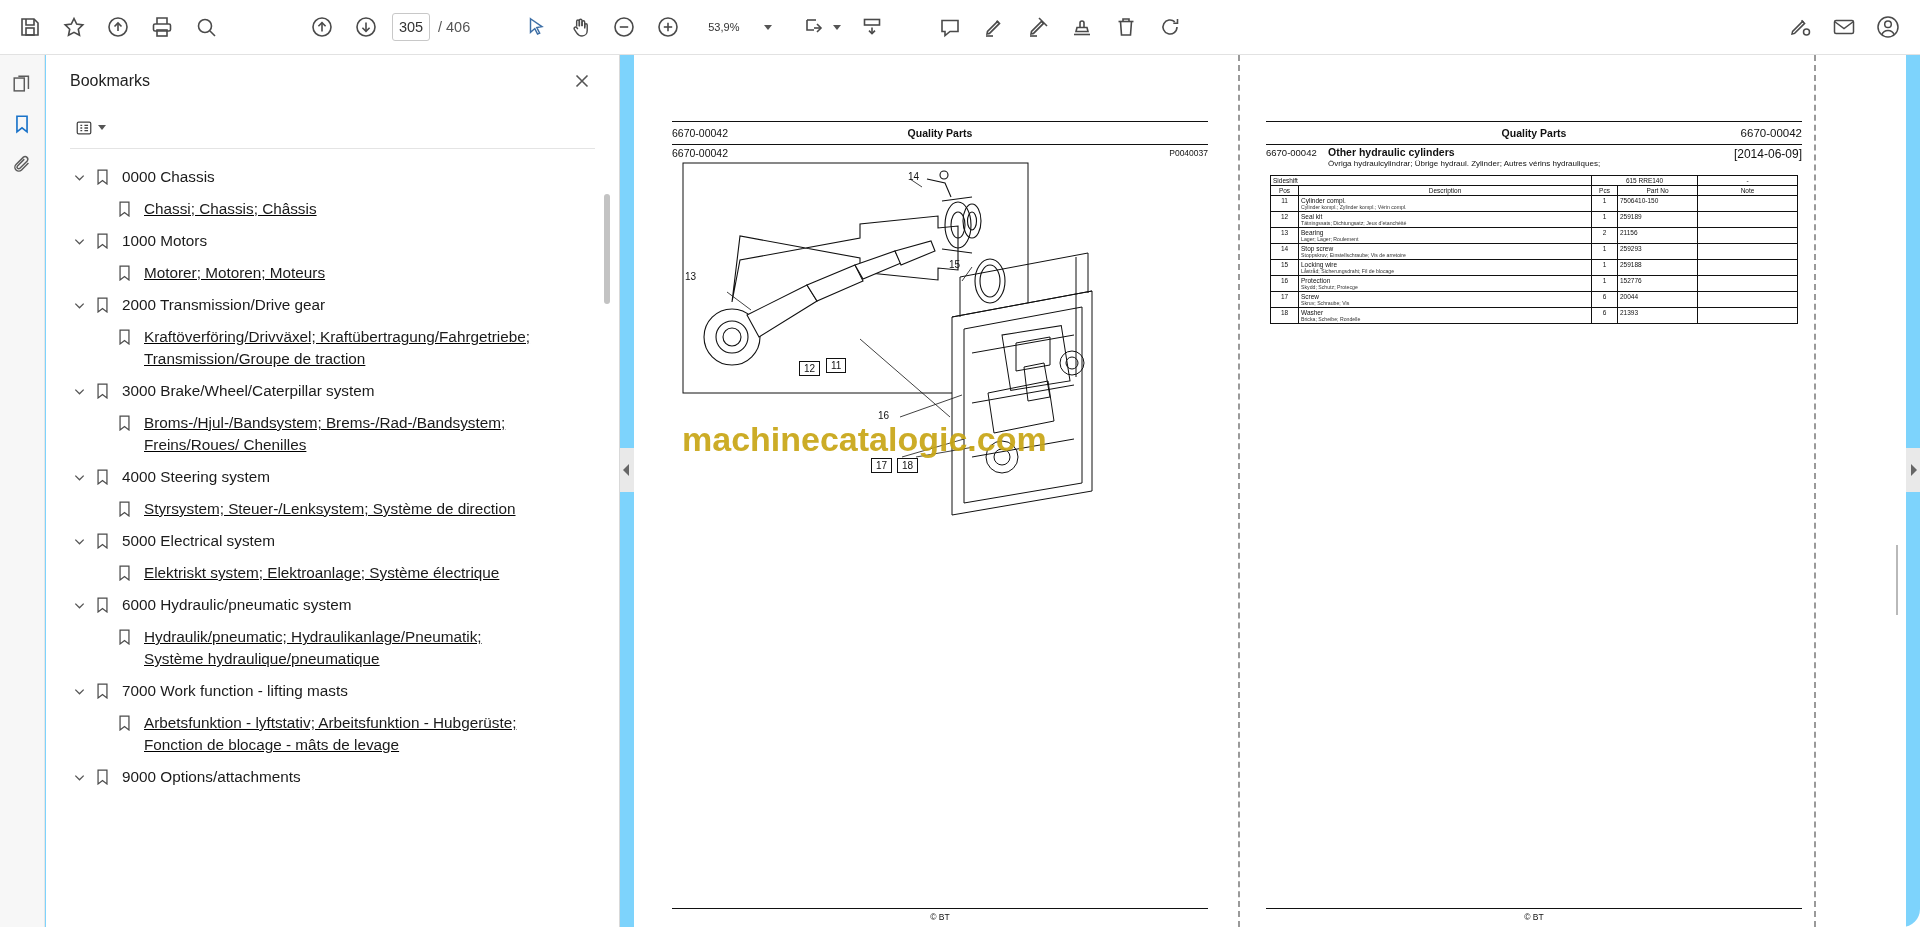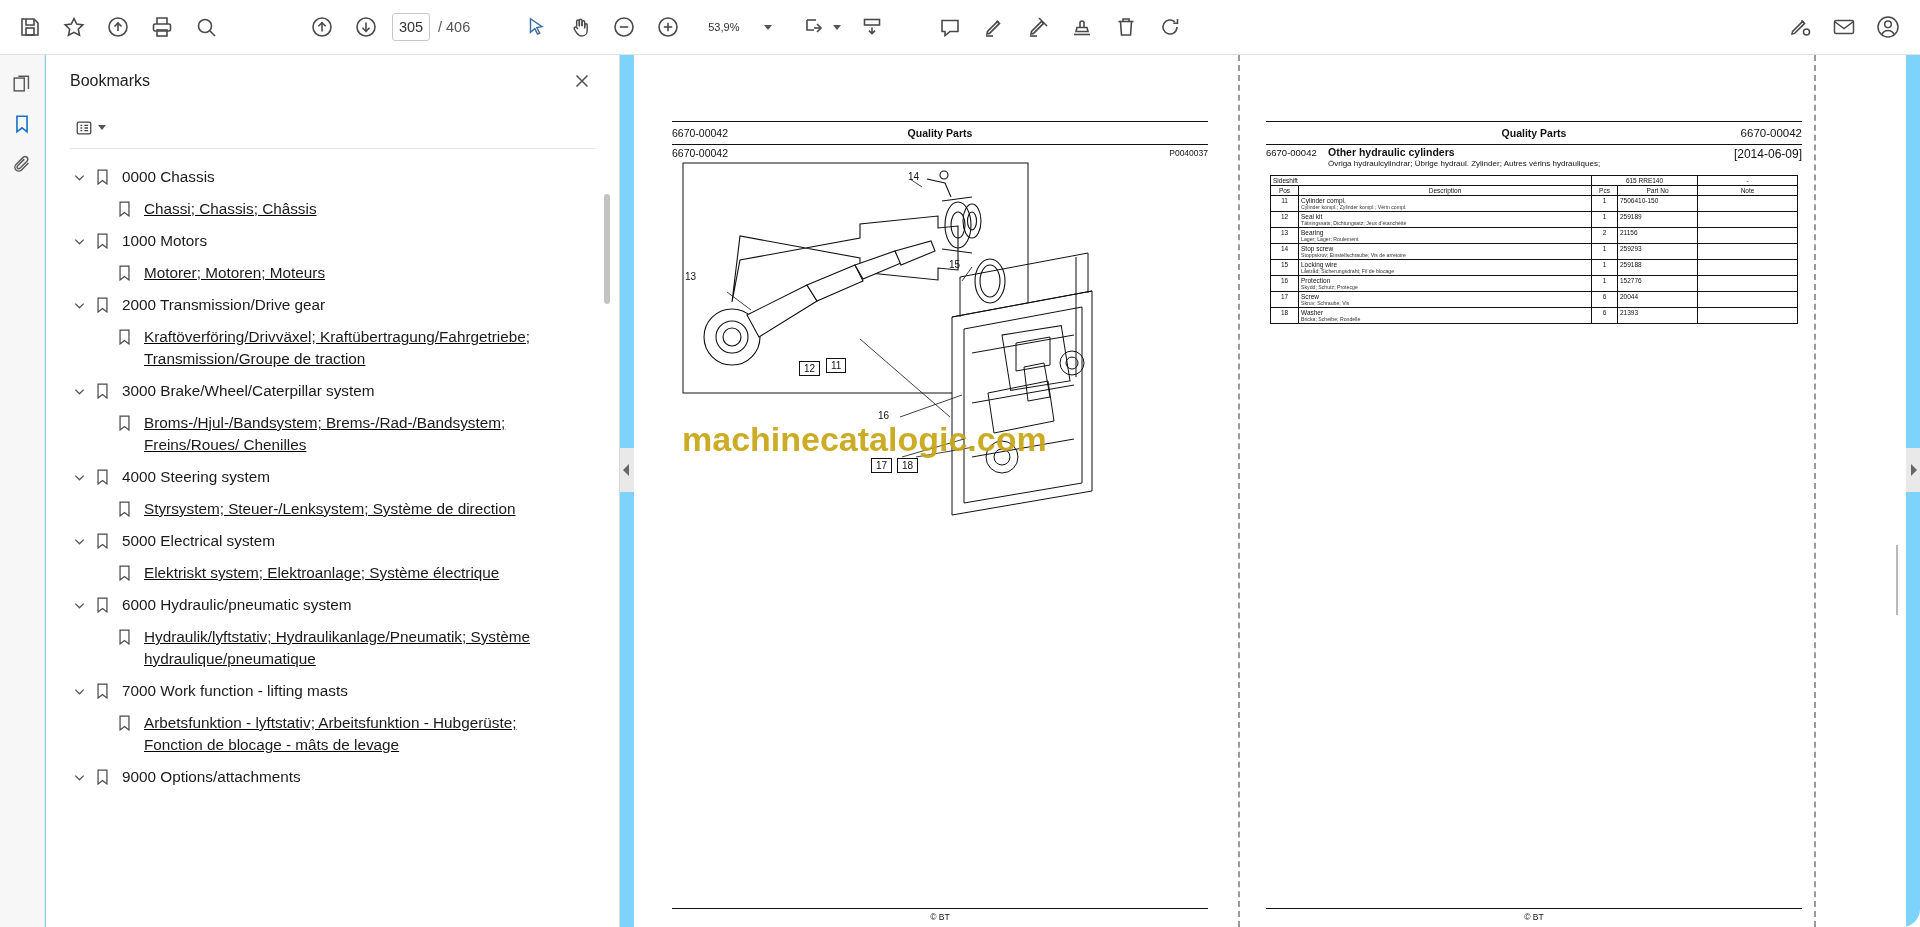--- a/index.html
+++ b/index.html
@@ -495,21 +495,21 @@
               </svg>
             </span>
             <span class="bm-label">6000 Hydraulic/pneumatic system</span>
           </div>
           <div class="bm-row child">
             <span class="bmk-icon">
               <svg width="13" height="16" viewBox="0 0 14 18" fill="none" stroke="currentColor" stroke-width="1.4">
                 <path d="M2 1.2h10v15.6L7 12.9l-5 3.9z"></path>
               </svg>
             </span>
-            <span class="bm-label lv2">Hydraulik/lyftstativ; Hydraulikanlage/Pneumatik; Système hydraulique/pneumatique</span>
+            <span class="bm-label lv2">Hydraulik/pneumatic; Hydraulikanlage/Pneumatik; Système hydraulique/pneumatique</span>
           </div>
           <div class="bm-row">
             <span class="chev">
               <svg width="13" height="13" viewBox="0 0 14 14" fill="none" stroke="currentColor" stroke-width="1.4">
                 <path d="M2.5 5l4.5 4.5L11.5 5"></path>
               </svg>
             </span>
             <span class="bmk-icon">
               <svg width="13" height="16" viewBox="0 0 14 18" fill="none" stroke="currentColor" stroke-width="1.4">
                 <path d="M2 1.2h10v15.6L7 12.9l-5 3.9z"></path>

